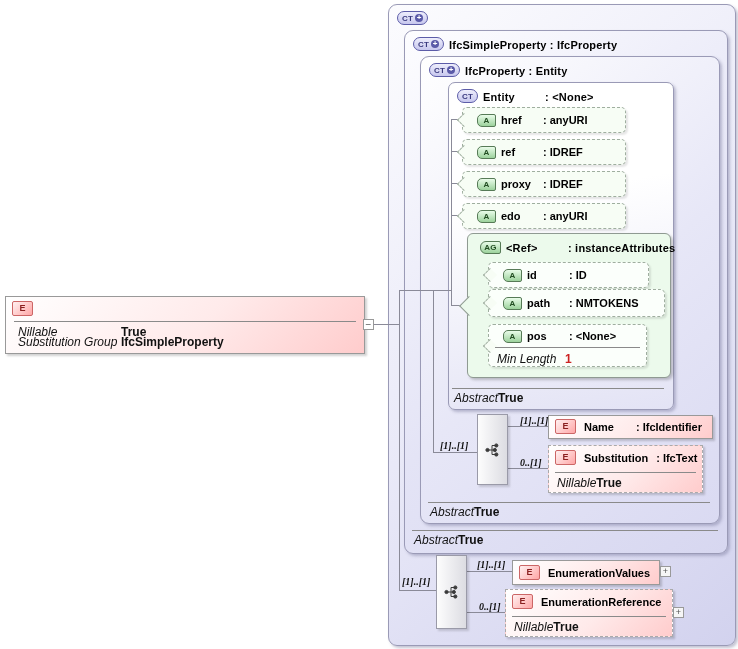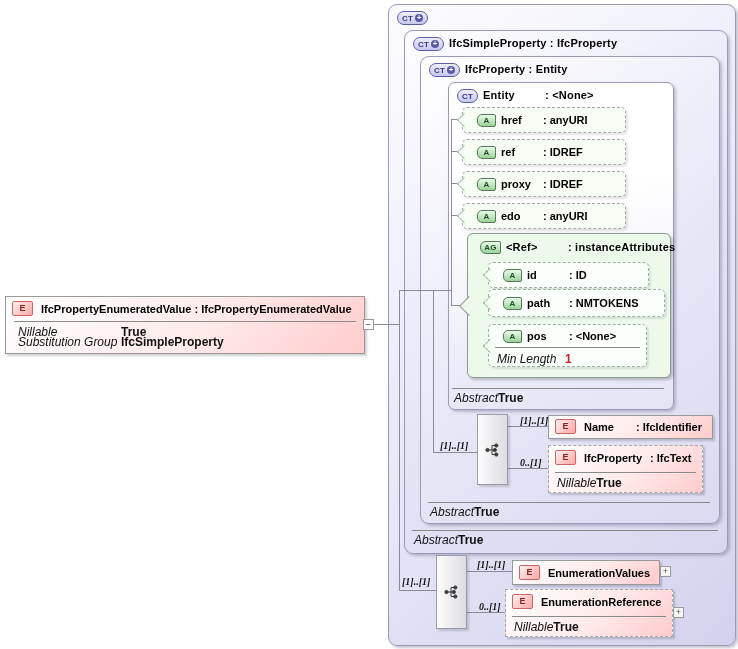--- a/index.html
+++ b/index.html
@@ -5,21 +5,21 @@
   html,body{margin:0;padding:0;background:#fff;}
   .stage{position:relative;width:738px;height:649px;background:#fff;overflow:hidden;
          font-family:"Liberation Sans",sans-serif;}
   
   .panel{position:absolute;border:1px solid #9a9ab6;border-radius:9px;
          box-shadow:2px 2px 3px rgba(120,120,155,.45);}
   .p1{background:linear-gradient(140deg,#fcfcfe 0%,#e9e9f8 50%,#d2d2ee 100%);}
   .p2{background:linear-gradient(140deg,#fdfdff 0%,#e4e4f6 55%,#d7d7f0 100%);}
   .p3{background:linear-gradient(140deg,#ffffff 0%,#e7e7f7 55%,#dadaf2 100%);}
   .p4{background:linear-gradient(170deg,#ffffff 35%,#e3e3f5 100%);border-radius:7px;}
-  .hdr{position:absolute;display:flex;align-items:flex-start;gap:5px;font-size:11px;
+  .hdr{position:absolute;display:flex;align-items:flex-end;gap:5px;font-size:11px;
        font-weight:bold;color:#000;letter-spacing:.2px;white-space:nowrap;}
   .hname{display:inline-block;min-width:57px;}
   
   .pill{display:inline-flex;align-items:center;justify-content:center;gap:2px;height:12px;
         padding:0 4px;border:1px solid #5c5ca8;border-radius:7px;
         background:linear-gradient(180deg,#eeeefc,#c7c7ee);
         font-size:8px;font-weight:bold;color:#39397e;}
   .plusc{display:inline-block;width:8px;height:8px;border-radius:50%;background:#5a5aa8;
          color:#fff;font-size:8px;line-height:8px;text-align:center;font-weight:bold;}
   .eicon{display:inline-block;width:19px;height:13px;border:1px solid #c66;border-radius:2px;
@@ -137,21 +137,20 @@
 
   <div class="lineH" style="left:506px;top:426px;width:42px"></div>
   <div class="lineH" style="left:506px;top:468px;width:42px"></div>
 
   <div class="lineH" style="left:465px;top:571px;width:47px"></div>
   <div class="lineH" style="left:465px;top:612px;width:40px"></div>
 
   <div class="ebox" style="left:5px;top:296px;width:358px;height:56px">
     <div class="ehdr">
       <span class="eicon">E</span>
-      <span>IfcPropertyEnumeratedValue : IfcPropertyEnumeratedValue</span>
     </div>
     <div class="sep" style="left:8px;right:8px;top:24px"></div>
     <div class="kv" style="left:12px;top:28px">
       <span class="k" style="min-width:103px">Nillable</span>
       <span class="v">True</span>
     </div>
     <div class="kv" style="left:12px;top:38px">
       <span class="k" style="min-width:103px">Substitution Group</span>
       <span class="v">IfcSimpleProperty</span>
     </div>
@@ -236,21 +235,21 @@
     <div class="ehdr" style="padding-top:3px">
       <span class="eicon">E</span>
       <span class="ename">Name</span>
       <span>: IfcIdentifier</span>
     </div>
   </div>
 
   <div class="ebox dashed" style="left:548px;top:445px;width:153px;height:46px">
     <div class="ehdr">
       <span class="eicon">E</span>
-      <span>IfcProperty</span>
+      <span>Substitution</span>
       <span>: IfcText</span>
     </div>
     <div class="sep" style="left:6px;right:6px;top:26px"></div>
     <div class="kv" style="left:8px;top:30px">
       <span class="k" style="min-width:38px">Nillable</span>
       <span class="v">True</span>
     </div>
   </div>
 
   <div class="sep" style="left:428px;top:502px;width:282px"></div>

